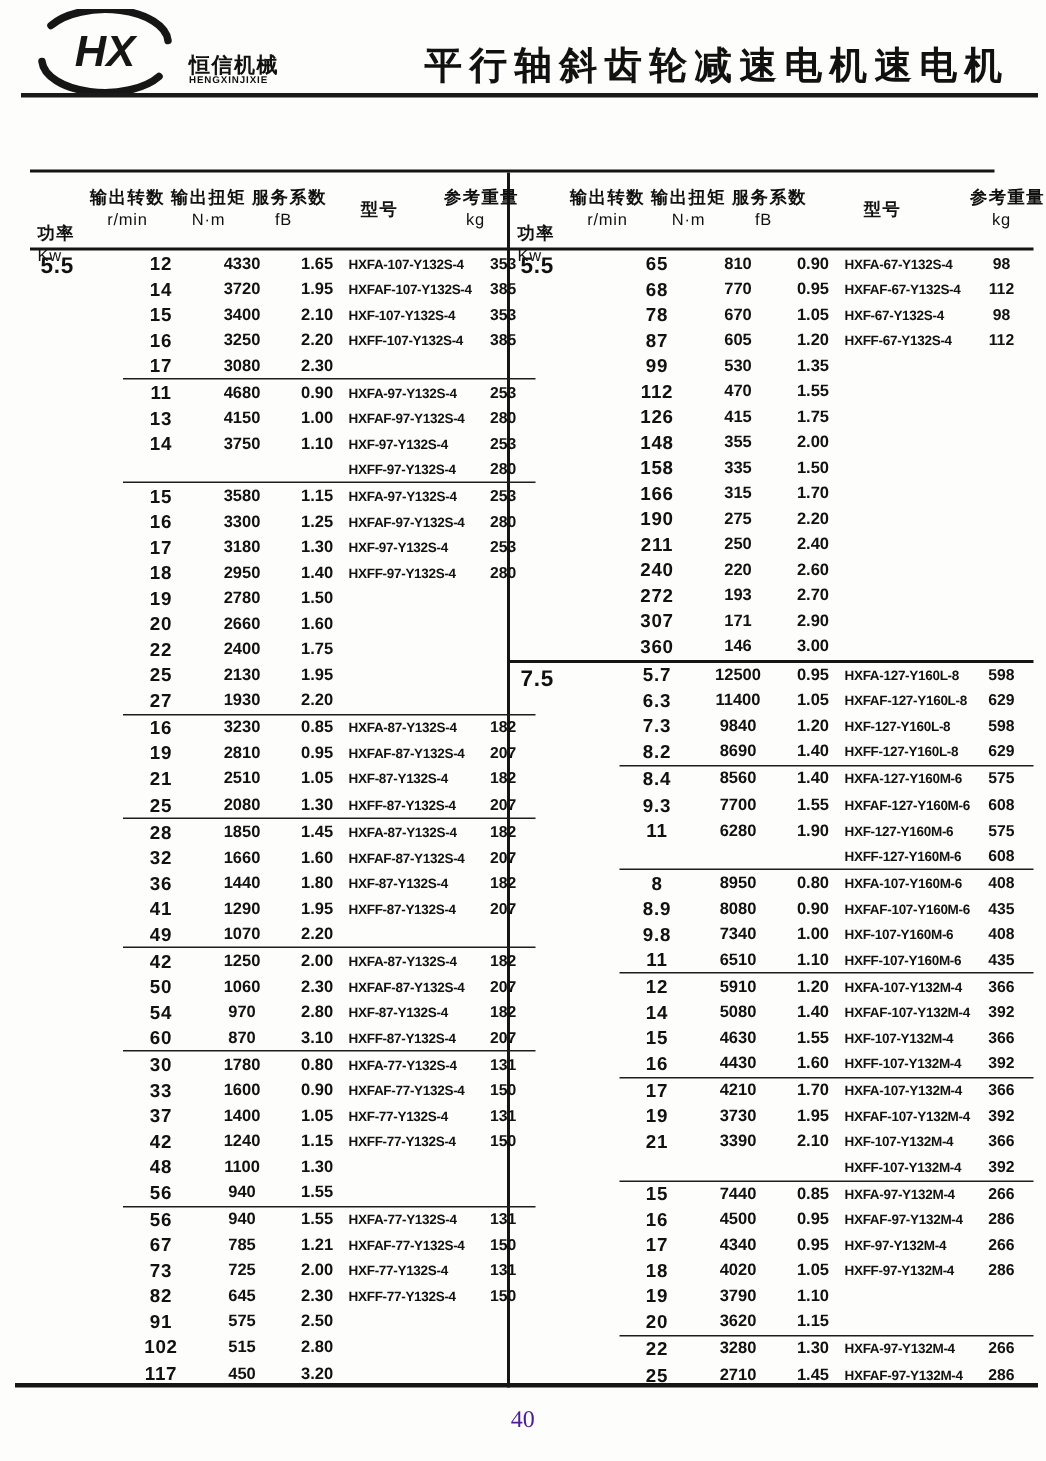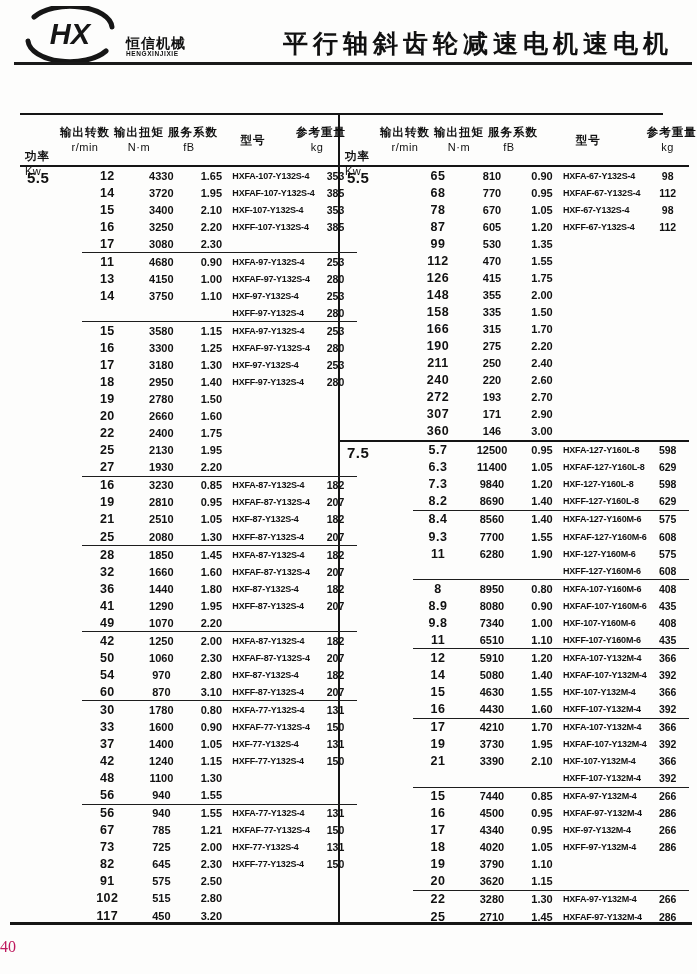--- a/index.html
+++ b/index.html
@@ -58,22 +58,22 @@
   .c{display:block;text-align:center;white-space:nowrap;font-weight:bold;}
   .c-speed{width:50px;font-size:12.5px;letter-spacing:0.5px;}
   .c-torque{width:58px;font-size:11px;}
   .c-fb{width:42px;font-size:11px;}
   .c-model{flex:1;text-align:left;font-size:9px;letter-spacing:-0.2px;}
   .c-weight{width:42px;font-size:10.5px;}
 
   
   .bottom-rule{position:absolute;top:922px;left:10px;width:682px;height:3px;background:#161616;}
   .page-number{
-    position:absolute;top:938px;left:0;width:697px;
-    font-family:"Liberation Serif",serif;font-size:16px;color:#be185d;
+    position:absolute;top:938px;left:0;width:697px;text-align:center;
+    font-family:"Liberation Serif",serif;font-size:16px;color:#4c1d95;
   }
 </style>
 </head>
 <body>
 
 <div class="page">
 
   <div class="logo">
     <svg width="96" height="56" viewBox="0 0 96 56">
       <path d="M 12 11 A 42 22 0 0 1 90 21" fill="none" stroke="#161616" stroke-width="5" stroke-linecap="round"></path>

